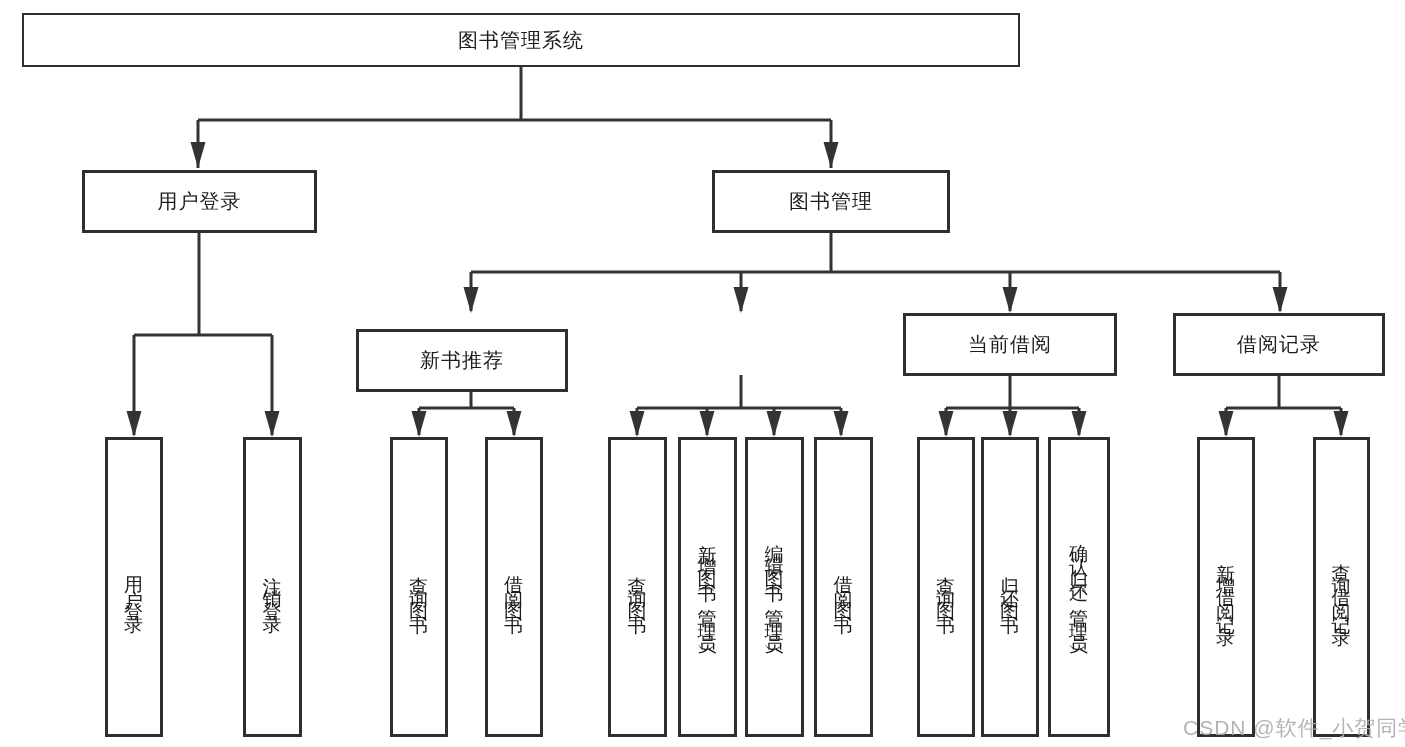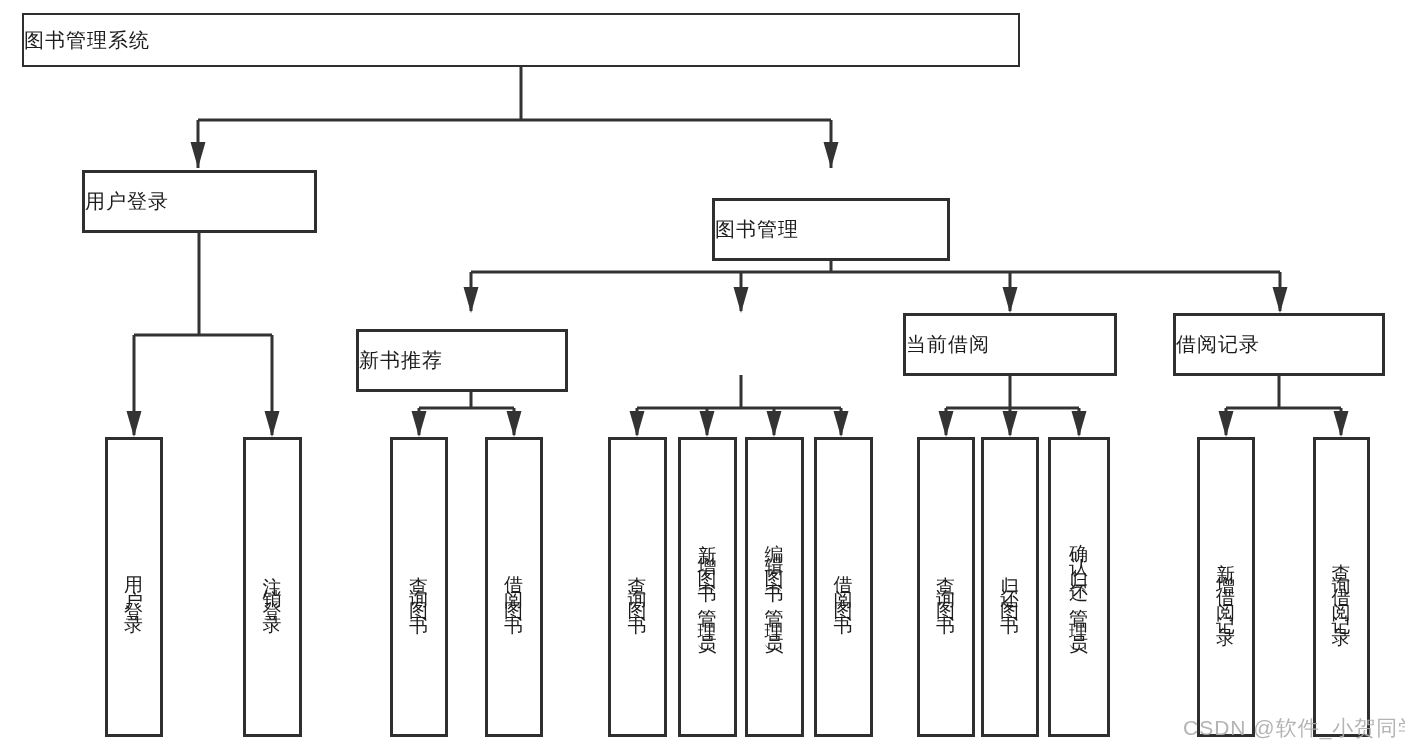--- a/index.html
+++ b/index.html
@@ -13,21 +13,21 @@
   body{background:var(--background);font-family:"Liberation Sans","DejaVu Sans",sans-serif;}
   .canvas{
     position:relative;width:1405px;height:747px;background:var(--background);overflow:hidden;
   }
   svg.lines{position:absolute;left:0;top:0;width:1405px;height:747px;}
   svg.lines path{stroke:var(--line);stroke-width:3;fill:none;}
   svg.lines polygon{fill:var(--line);stroke:none;}
   .hnode{
     position:absolute;box-sizing:border-box;background:#fff;
     border:3px solid var(--box_border);
-    display:flex;align-items:center;
+    display:flex;align-items:center;justify-content:center;
     font-size:20px;color:var(--text);letter-spacing:1px;white-space:nowrap;
   }
   .hnode.root{border-width:2px;}
   .vnode{
     position:absolute;box-sizing:border-box;background:#fff;
     border:3px solid var(--box_border);
     display:flex;align-items:center;justify-content:center;
     top:437px;height:300px;
   }
   .vnode .vtext{
@@ -89,21 +89,21 @@
     </g>
   </svg>
 
   <div class="hnode root" style="left:22px;top:13px;width:998px;height:54px;">
     <span>图书管理系统</span>
   </div>
 
   <div class="hnode" style="left:82px;top:170px;width:235px;height:63px;">
     <span>用户登录</span>
   </div>
-  <div class="hnode" style="left:712px;top:170px;width:238px;height:63px;margin-top:28px;">
+  <div class="hnode" style="left:712px;top:170px;width:238px;height:63px;">
     <span>图书管理</span>
   </div>
 
   <div class="hnode" style="left:356px;top:313px;width:212px;height:63px;margin-top:16px;">
     <span>新书推荐</span>
   </div>
   <div class="hnode" style="left:903px;top:313px;width:214px;height:63px;">
     <span>当前借阅</span>
   </div>
   <div class="hnode" style="left:1173px;top:313px;width:212px;height:63px;">

